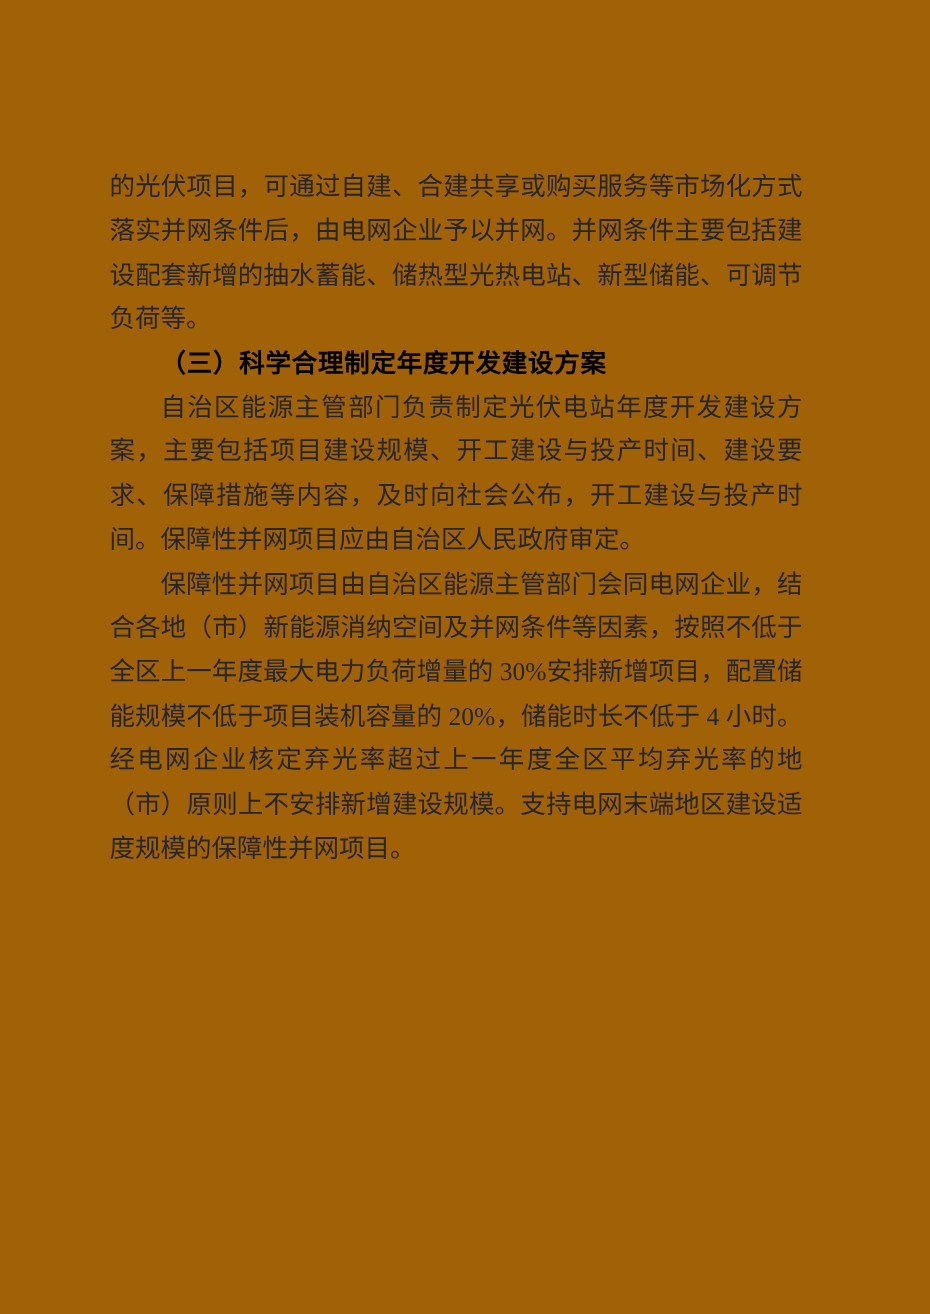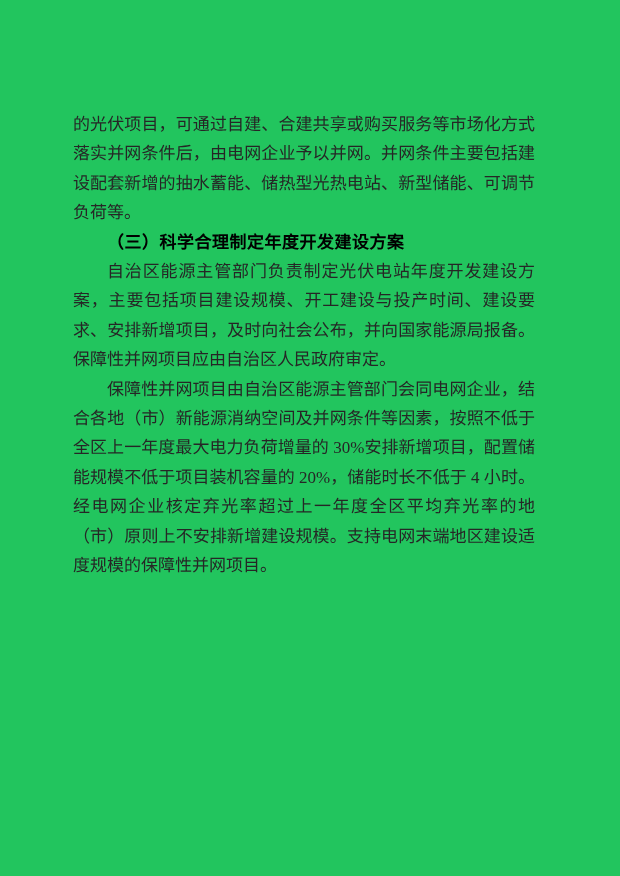--- a/index.html
+++ b/index.html
@@ -6,21 +6,21 @@
   html, body {
     margin: 0;
     padding: 0;
     background: #ffffff;
   }
   .page {
     position: relative;
     width: 620px;
     height: 876px;
     margin: 0 auto;
-    background: #22c55e;
+    background: #a16207;
     overflow: hidden;
   }
   .text-block {
     position: absolute;
     left: 73px;
     top: 110px;
     width: 462px;
     font-family: "Liberation Serif", "DejaVu Serif", serif;
     font-size: 17px;
     line-height: 29.4px;
@@ -50,16 +50,16 @@
     letter-spacing: 0.5px;
   }
 </style>
 </head>
 <body>
 
 <div class="page">
   <div class="text-block">
     <p class="no-indent">的光伏项目，可通过自建、合建共享或购买服务等市场化方式落实并网条件后，由电网企业予以并网。并网条件主要包括建设配套新增的抽水蓄能、储热型光热电站、新型储能、可调节负荷等。</p>
     <h3 class="section-heading">（三）科学合理制定年度开发建设方案</h3>
-    <p>自治区能源主管部门负责制定光伏电站年度开发建设方案，主要包括项目建设规模、开工建设与投产时间、建设要求、安排新增项目，及时向社会公布，并向国家能源局报备。保障性并网项目应由自治区人民政府审定。</p>
+    <p>自治区能源主管部门负责制定光伏电站年度开发建设方案，主要包括项目建设规模、开工建设与投产时间、建设要求、保障措施等内容，及时向社会公布，开工建设与投产时间。保障性并网项目应由自治区人民政府审定。</p>
     <p>保障性并网项目由自治区能源主管部门会同电网企业，结合各地（市）新能源消纳空间及并网条件等因素，按照不低于全区上一年度最大电力负荷增量的 30%安排新增项目，配置储能规模不低于项目装机容量的 20%，储能时长不低于 4 小时。经电网企业核定弃光率超过上一年度全区平均弃光率的地（市）原则上不安排新增建设规模。支持电网末端地区建设适度规模的保障性并网项目。</p>
   </div>
 </div>
 
 </body></html>

